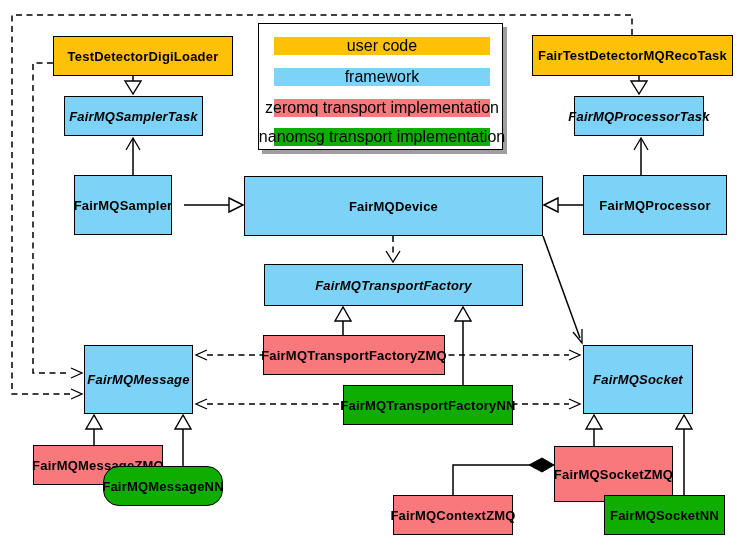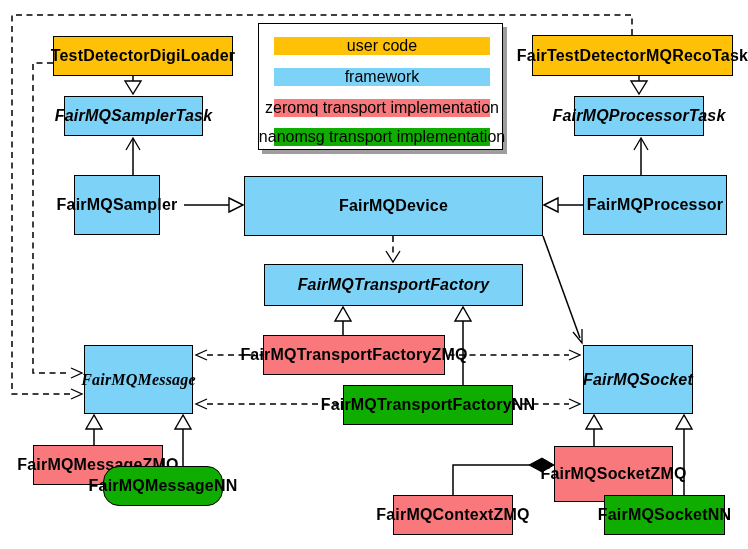--- a/index.html
+++ b/index.html
@@ -11,21 +11,21 @@
     overflow:hidden;
   }
   #connectors{position:absolute;left:0;top:0;z-index:1;}
   .node{
     position:absolute;
     z-index:2;
     display:flex;align-items:center;justify-content:center;
     border:1.5px solid #000;
     box-sizing:border-box;
     font-weight:bold;
-    font-size:16px;
+    font-size:13px;
     letter-spacing:0.2px;
     white-space:nowrap;
     color:#000;
   }
   .abstract{font-style:italic;}
   #legend{
     position:absolute;left:258px;top:23px;width:245px;height:127px;
     background:#fff;border:1.5px solid #000;box-sizing:border-box;
     box-shadow:4px 4px 0 #9e9e9e;
     z-index:2;
@@ -155,33 +155,33 @@
   </div>
 
   <div class="node" style="left: 53px; top: 36px; width: 180px; height: 40px; background: rgb(255, 193, 7);">TestDetectorDigiLoader</div>
 
   <div class="node" style="left: 532px; top: 35px; width: 201px; height: 41px; background: rgb(255, 193, 7);">FairTestDetectorMQRecoTask</div>
 
   <div class="node abstract" style="left: 64px; top: 96px; width: 139px; height: 40px; background: rgb(125, 211, 247);">FairMQSamplerTask</div>
 
   <div class="node abstract" style="left: 574px; top: 96px; width: 130px; height: 40px; background: rgb(125, 211, 247);">FairMQProcessorTask</div>
 
-  <div class="node" style="left: 74px; top: 175px; width: 86px; height: 60px; background: rgb(125, 211, 247); text-align: right;">FairMQSampler</div>
+  <div class="node" style="left: 74px; top: 175px; width: 98px; height: 60px; background: rgb(125, 211, 247); text-align: right;">FairMQSampler</div>
 
   <div class="node" style="left: 244px; top: 176px; width: 299px; height: 60px; background: rgb(125, 211, 247);">FairMQDevice</div>
 
   <div class="node" style="left: 583px; top: 175px; width: 144px; height: 60px; background: rgb(125, 211, 247);">FairMQProcessor</div>
 
   <div class="node abstract" style="left: 264px; top: 264px; width: 259px; height: 42px; background: rgb(125, 211, 247);">FairMQTransportFactory</div>
 
   <div class="node" style="left: 263px; top: 335px; width: 182px; height: 40px; background: rgb(248, 120, 123);">FairMQTransportFactoryZMQ</div>
 
   <div class="node" style="left: 343px; top: 385px; width: 170px; height: 40px; background: rgb(15, 173, 0);">FairMQTransportFactoryNN</div>
 
-  <div class="node abstract" style="left: 84px; top: 345px; width: 109px; height: 69px; background: rgb(125, 211, 247); font-family: Liberation Serif, serif;">FairMQMessage</div>
+  <div class="node abstract" style="left: 84px; top: 345px; width: 109px; height: 69px; background: rgb(125, 211, 247);">FairMQMessage</div>
 
   <div class="node abstract" style="left: 583px; top: 345px; width: 110px; height: 69px; background: rgb(125, 211, 247);">FairMQSocket</div>
 
   <div class="node" style="left: 33px; top: 445px; width: 130px; height: 40px; background: rgb(248, 120, 123);">FairMQMessageZMQ</div>
 
   <div class="node" style="left: 103px; top: 466px; width: 120px; height: 40px; background: rgb(15, 173, 0); border-radius: 16px;">FairMQMessageNN</div>
 
   <div class="node" style="left: 554px; top: 446px; width: 119px; height: 56px; background: rgb(248, 120, 123);">FairMQSocketZMQ</div>
 
   <div class="node" style="left: 604px; top: 495px; width: 121px; height: 40px; background: rgb(15, 173, 0);">FairMQSocketNN</div>

